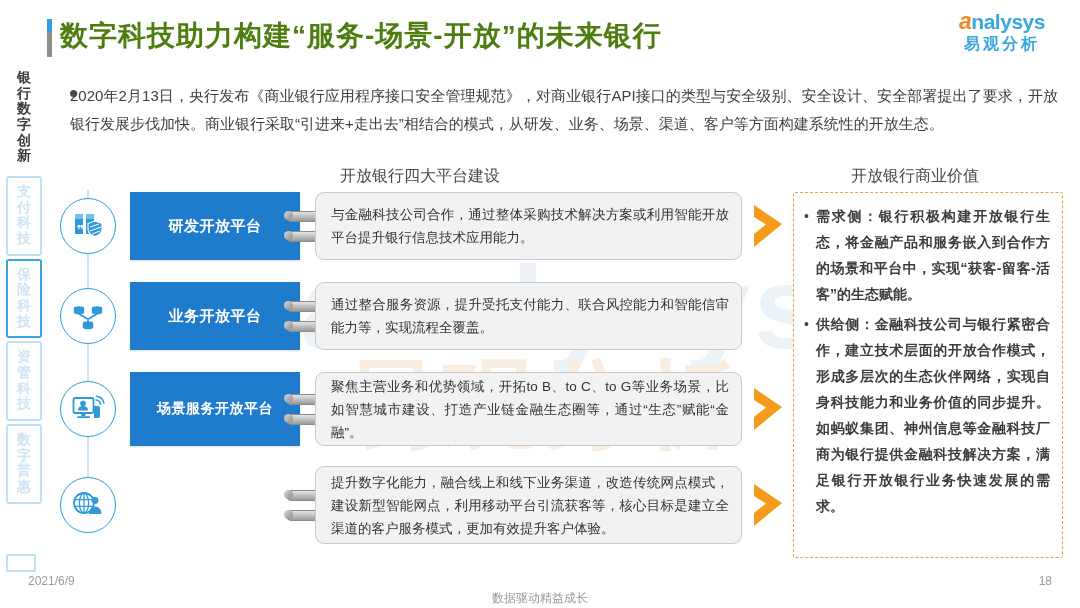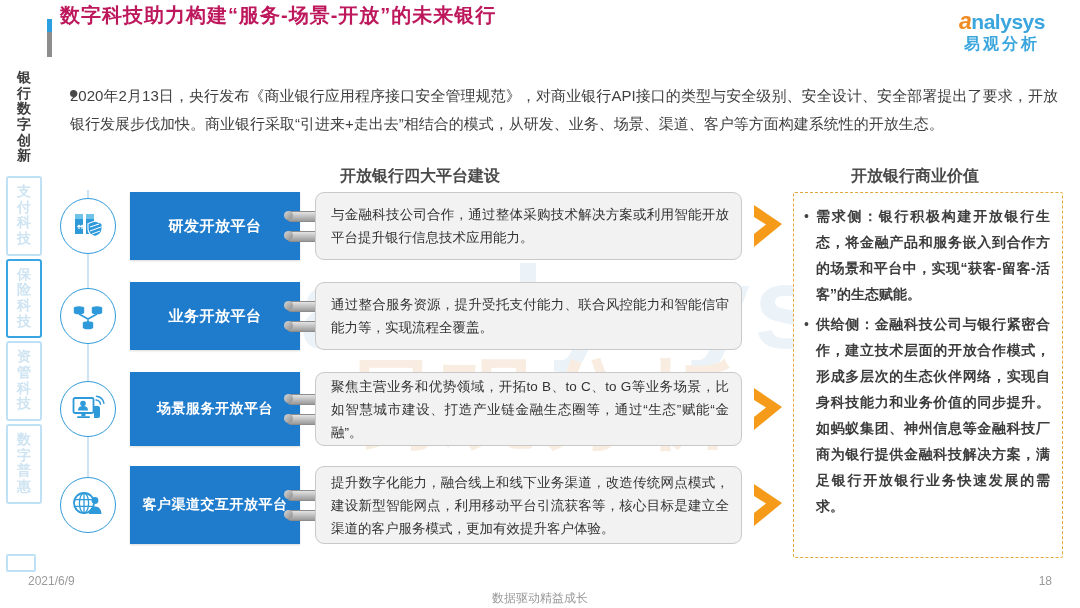--- a/index.html
+++ b/index.html
@@ -18,22 +18,22 @@
   }
   .watermark .wm2{color:#f7eadb;font-size:96px;display:block;margin-top:-10px;margin-left:40px;}
 
   
   .header{position:absolute;left:0;top:0;width:1080px;height:72px;z-index:3;}
   .title-accent{
     position:absolute;left:47px;top:19px;width:5px;height:38px;
     background:linear-gradient(to bottom,#2b9fe0 0%,#2b9fe0 35%,#8d8d8d 35%,#8d8d8d 100%);
   }
   .page-title{
-    position:absolute;left:60px;top:2px;
-    font-size:20px;font-weight:bold;color:#be185d;letter-spacing:1px;
+    position:absolute;left:60px;top:17px;
+    font-size:28px;font-weight:bold;color:#4d7c0f;letter-spacing:1px;
     white-space:nowrap;
   }
   .logo{position:absolute;right:18px;top:10px;text-align:center;width:120px;}
   .logo-top{font-size:21px;font-weight:bold;color:#3aa6dd;letter-spacing:-.5px;line-height:1;white-space:nowrap;}
   .logo-top .logo-a{color:#ef8b20;font-style:italic;font-size:23px;}
   .logo-cn{font-size:16px;font-weight:bold;color:#3aa6dd;letter-spacing:3px;margin-top:3px;line-height:1;}
 
   
   .sidebar{position:absolute;left:6px;top:62px;width:40px;z-index:4;}
   .side-tab{
@@ -54,21 +54,21 @@
     position:absolute;left:0;top:8px;width:7px;height:7px;border-radius:50%;
     background:#4a4a4a;
   }
   .bullet-text{
     font-size:15px;color:#3f3f3f;line-height:28px;
     text-align:justify;
   }
 
   
   .sec-head{
-    position:absolute;z-index:3;font-size:16px;font-weight:bold;color:#4a4a4a;
+    position:absolute;z-index:3;font-size:16px;font-weight:normal;color:#4a4a4a;
     white-space:nowrap;
   }
   .sec-head.left{left:340px;top:166px;}
   .sec-head.right{left:851px;top:166px;}
 
   
   .diagram{position:absolute;left:0;top:190px;width:800px;height:370px;z-index:3;}
   .vline{position:absolute;left:87px;top:0px;width:2px;height:330px;background:#cfe3f2;}
 
   .row{position:absolute;left:0;width:800px;}
@@ -292,21 +292,20 @@
       <div class="row r3">
         <div class="ic-wrap">
           <svg width="34" height="34" viewBox="0 0 34 34">
     <circle cx="13" cy="15" r="10" fill="none" stroke="#2f9ada" stroke-width="1.8"></circle>
     <ellipse cx="13" cy="15" rx="4.6" ry="10" fill="none" stroke="#2f9ada" stroke-width="1.3"></ellipse>
     <path d="M3.3 11.6 h19.4 M3.3 18.4 h19.4 M13 5 v20" stroke="#2f9ada" stroke-width="1.3" fill="none"></path>
     <circle cx="24" cy="12.5" r="3.4" fill="#2f9ada"></circle>
     <path d="M18 26 c0 -5.4 3.2 -7.6 6.2 -7.6 c3 0 6.2 2.2 6.2 7.6 z" fill="#2f9ada"></path>
   </svg>
         </div>
-        <div class="blue-box narrow-text">客户渠道交互开放平台</div>
         <div class="connector">
           <div class="pin p1"></div>
           <div class="pin p2"></div>
         </div>
         <div class="desc-box">
           <div>提升数字化能力，融合线上和线下业务渠道，改造传统网点模式，建设新型智能网点，利用移动平台引流获客等，核心目标是建立全渠道的客户服务模式，更加有效提升客户体验。</div>
         </div>
         <div class="chev">
           <svg width="34" height="46" viewBox="0 0 34 46">
   <path d="M2 2 L30 21 L2 44 L2 31 L14 21.5 L2 14 Z" fill="#f59b19"></path>

